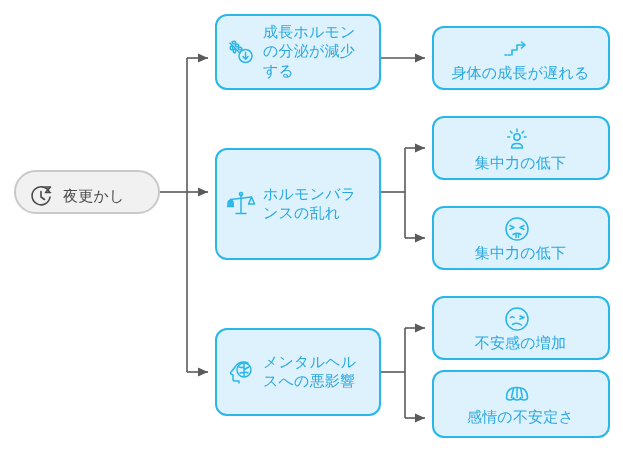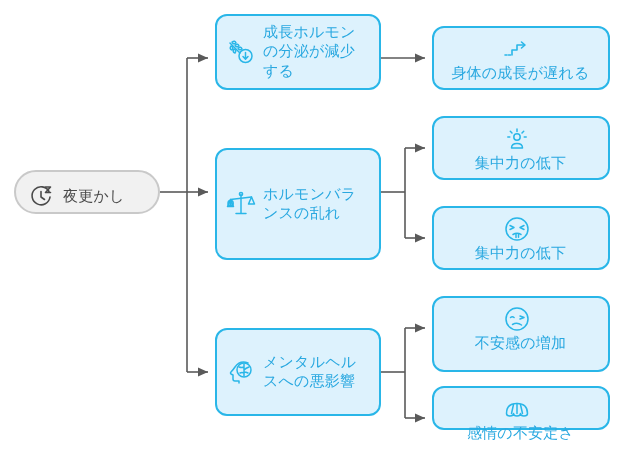--- a/index.html
+++ b/index.html
@@ -195,33 +195,33 @@
       <svg width="28" height="28" viewBox="0 0 28 28" fill="none" stroke="#29b6e8" stroke-width="1.5" stroke-linecap="round" stroke-linejoin="round">
         <circle cx="14" cy="14" r="11"></circle>
         <path d="M7 10.5 l4 2 l-4 2 M21 10.5 l-4 2 l4 2"></path>
         <path d="M10 19.5 q4 -2.5 8 0"></path>
         <path d="M13 19 v3.5 M15.5 19.2 v3"></path>
       </svg>
     </span>
     <span class="txt">集中力の低下</span>
   </div>
 
-  <div class="node lvl3" style="top:296px; height:76px;justify-content:space-between;">
+  <div class="node lvl3" style="top:296px; height:64px;justify-content:space-between;">
     <span class="ico">
       <svg width="28" height="28" viewBox="0 0 28 28" fill="none" stroke="#29b6e8" stroke-width="1.5" stroke-linecap="round" stroke-linejoin="round">
         <circle cx="14" cy="14" r="11"></circle>
         <path d="M7.5 12.5 q1.8 -1.6 3.6 0"></path>
         <path d="M17 11 l4 1.5 l-4 1.5"></path>
         <path d="M9.5 19.5 q4.5 -2.5 9 0.5"></path>
       </svg>
     </span>
     <span class="txt">不安感の増加</span>
   </div>
 
-  <div class="node lvl3" style="top:386px; height:44px;align-items:center;">
+  <div class="node lvl3" style="top:370px; height:68px;align-items:center;">
     <span class="ico">
       <svg width="28" height="28" viewBox="0 0 28 28" fill="none" stroke="#29b6e8" stroke-width="1.5" stroke-linecap="round" stroke-linejoin="round">
         <path d="M3.5 18.5 q0 -10 10.5 -10 q10.5 0 10.5 10 q0 2.5 -3.5 2.5 q-3.5 0 -3.5 -2.5 q0 2.5 -3.5 2.5 q-3.5 0 -3.5 -2.5 q0 2.5 -3.5 2.5 q-3.5 0 -3.5 -2.5 z"></path>
         <path d="M10.5 9.5 L8.5 18.5 M17.5 9.5 L19.5 18.5 M14 8.5 V18.5"></path>
       </svg>
     </span>
     <span class="txt">感情の不安定さ</span>
   </div>
 
 </div>

